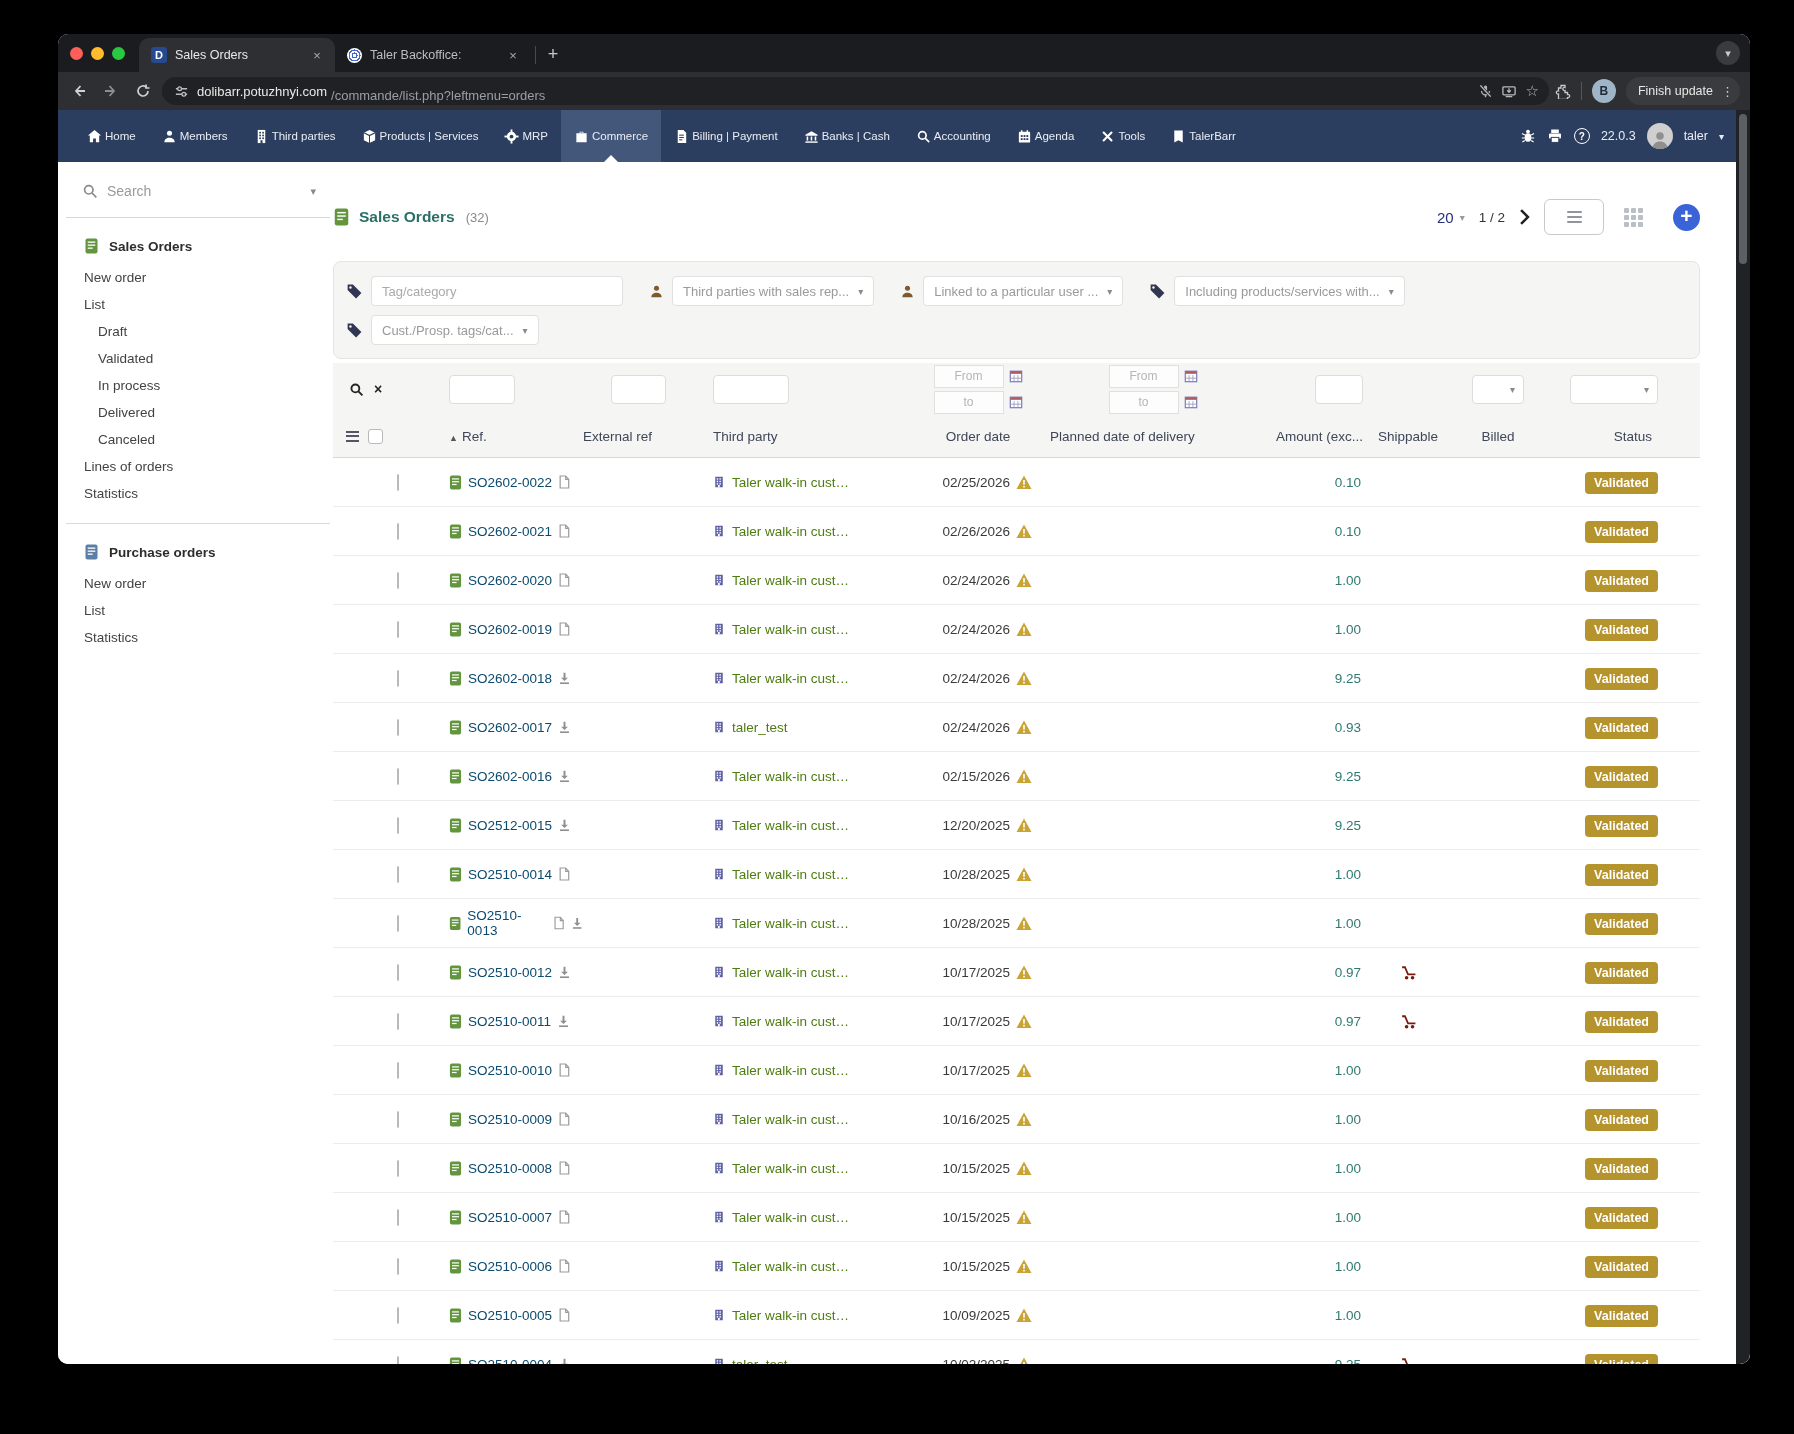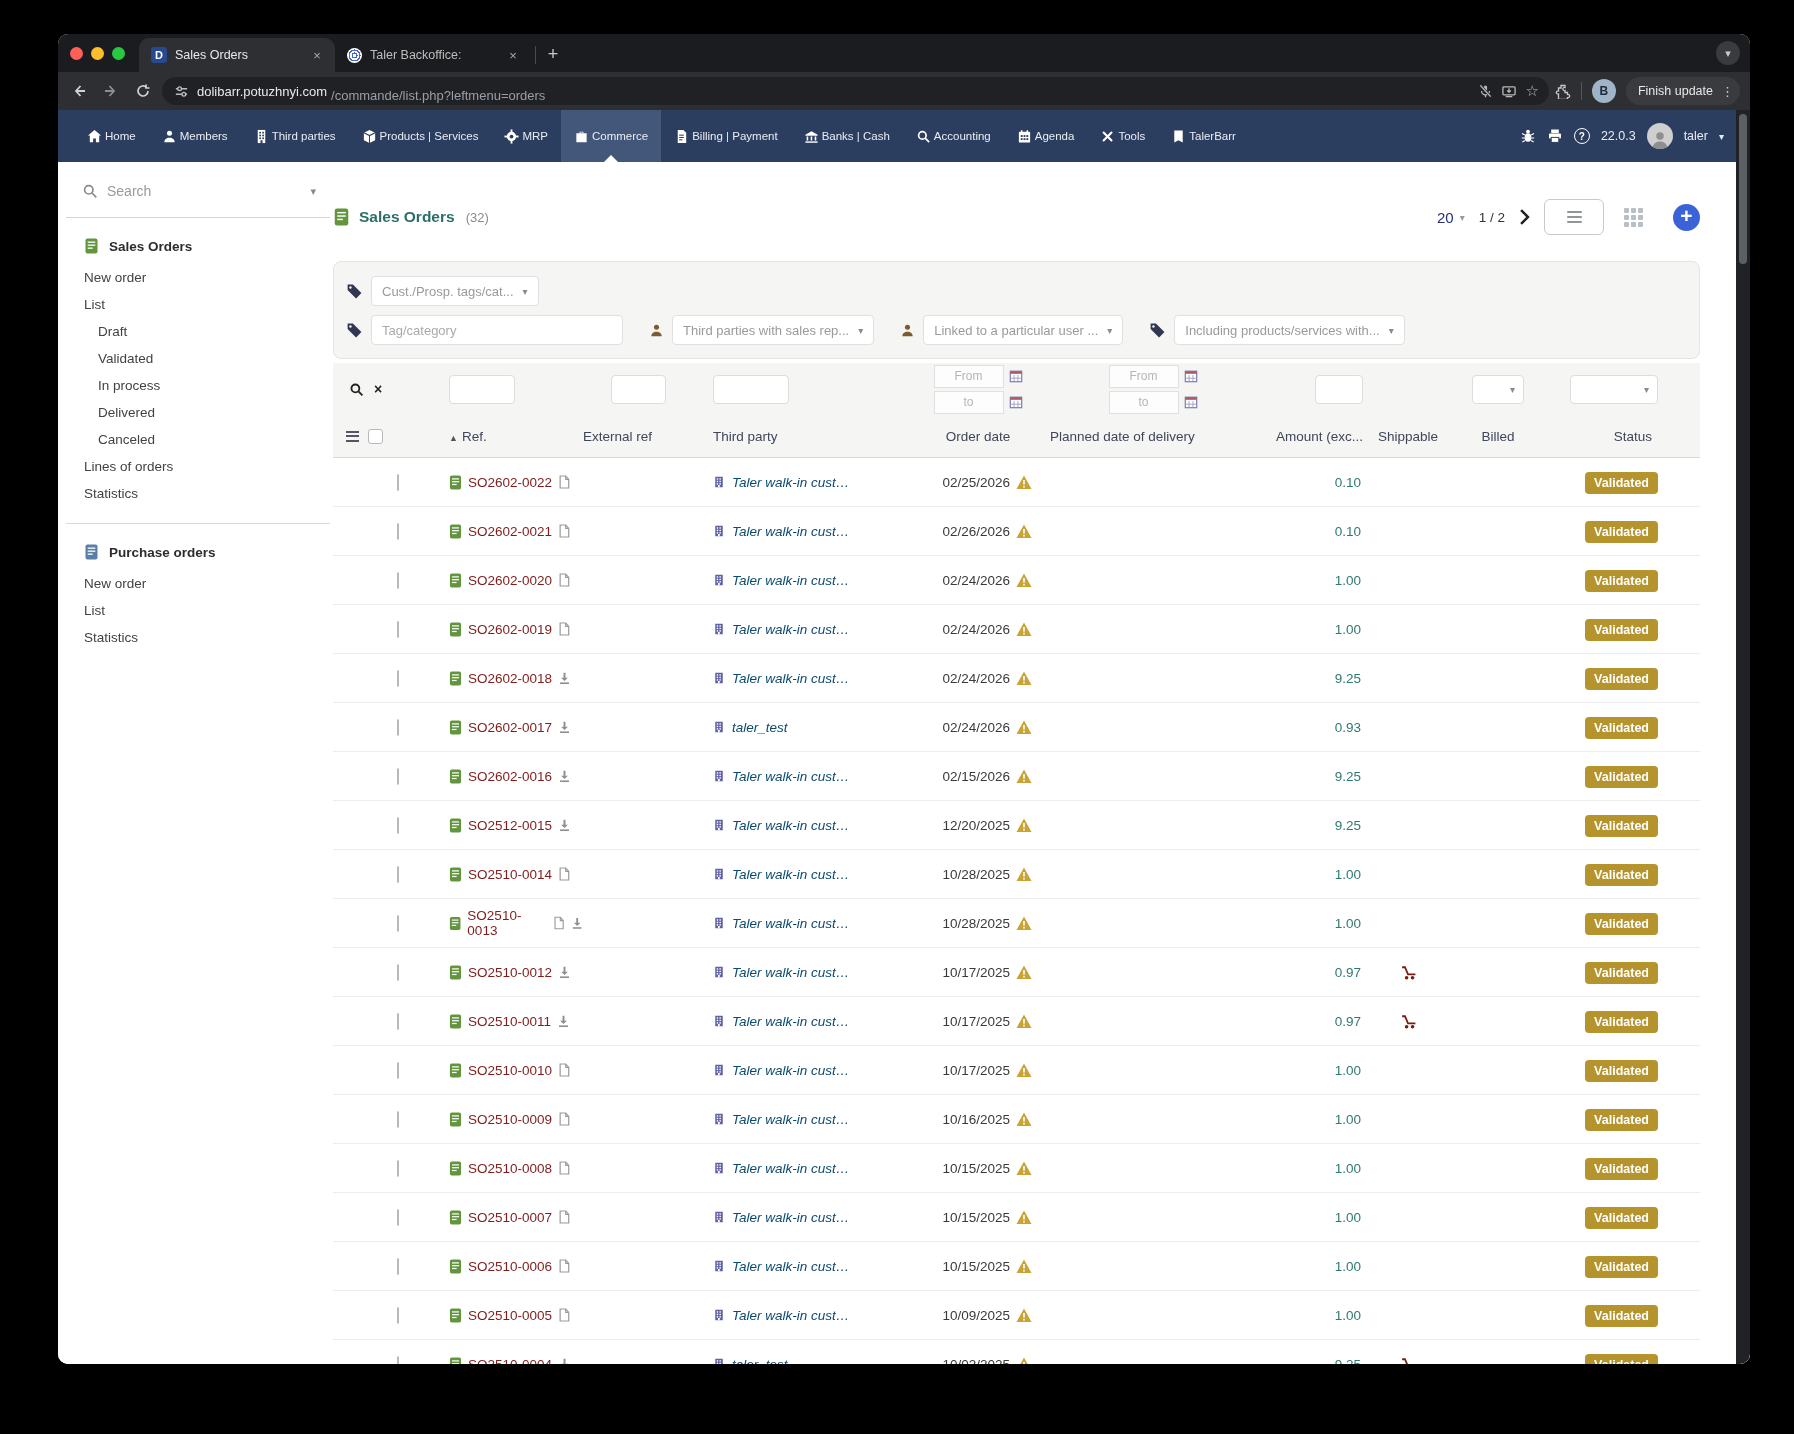--- a/index.html
+++ b/index.html
@@ -119,23 +119,23 @@
   .sort-arrow { font-size:9px; color:#555; margin-right:4px; }
   .sort-arrow::after{content:"\25B2";}
   .hsel { display:flex; align-items:center; gap:9px; padding-left:13px; }
   .listicon { display:flex; flex-direction:column; gap:2.5px; }
   .listicon i { width:13px; height:2px; background:#556; }
   .checkbox { width:15px; height:15px; border:1.5px solid #b9b9b9; border-radius:3px; background:#fff; }
 
   .trow { height:49px; border-bottom:1px solid #ededed; background:#fff; font-size:13.5px; }
   .trow .selc { padding-left:64px; }
   .refcell { display:flex; align-items:center; gap:6px; padding-left:16px; }
-  .reflink { color:#7f1d1d; }
+  .reflink { color:#0c4a6e; }
   .thirdcell { display:flex; align-items:center; gap:7px; padding-left:20px; }
-  .thirdlink { color:#0c4a6e; white-space:nowrap; overflow:hidden;font-style:italic; }
+  .thirdlink { color:#4d7c0f; white-space:nowrap; overflow:hidden; }
   .datecell { display:flex; align-items:center; gap:6px; justify-self:end; padding-right:6px; color:#3a3a3a;}
   .amount { color:#2f7a72; padding-right:2px; }
   .badge { background:#b5942e; color:#fff; font-weight:bold; font-size:12.5px; border-radius:4px; padding:4px 9px; }
   .statuscell { justify-self:end; padding-right:42px; }
   .searchicons { display:flex; align-items:center; gap:10px; padding-left:16px; }
   .magn-x { color:#222; font-size:14px; font-weight:bold; }
   .magn-x::after{content:"\00D7";}
 
   
   .scrollbar { position:absolute; right:0; top:76px; bottom:0; width:14px; background:#212225; }
@@ -485,60 +485,60 @@
         </div>
       </div>
 
       <div class="filterpanel">
         <div class="frow">
           <div class="fgroup">
             <svg width="17" height="17" viewBox="0 0 16 16">
                 <path d="M1.5 6.5v-5h5l8 8-5 5z" fill="#313652"></path>
                 <circle cx="4.2" cy="4.2" r="1.1" fill="#fff"></circle>
               </svg>
+            <span class="finput" style="width:252px;">
+                <input placeholder="Tag/category" style="">
+              </span>
+          </div>
+          <div class="fgroup">
+            <svg width="15" height="15" viewBox="0 0 16 16" fill="#7d5a2f">
+                <circle cx="8" cy="4.6" r="2.7"></circle>
+                <path d="M2.5 14c0-3.2 2.4-4.8 5.5-4.8s5.5 1.6 5.5 4.8z"></path>
+              </svg>
             <span class="fselect">
-                <span>Cust./Prosp. tags/cat...</span>
+                <span>Third parties with sales rep...</span>
+              </span>
+          </div>
+          <div class="fgroup">
+            <svg width="15" height="15" viewBox="0 0 16 16" fill="#7d5a2f">
+                <circle cx="8" cy="4.6" r="2.7"></circle>
+                <path d="M2.5 14c0-3.2 2.4-4.8 5.5-4.8s5.5 1.6 5.5 4.8z"></path>
+              </svg>
+            <span class="fselect">
+                <span>Linked to a particular user ...</span>
+              </span>
+          </div>
+          <div class="fgroup">
+            <svg width="17" height="17" viewBox="0 0 16 16">
+                <path d="M1.5 6.5v-5h5l8 8-5 5z" fill="#313652"></path>
+                <circle cx="4.2" cy="4.2" r="1.1" fill="#fff"></circle>
+              </svg>
+            <span class="fselect" style="max-width:238px;overflow:hidden;">
+                <span style="white-space:nowrap;">Including products/services with...</span>
               </span>
           </div>
         </div>
         <div class="frow">
           <div class="fgroup">
             <svg width="17" height="17" viewBox="0 0 16 16">
                 <path d="M1.5 6.5v-5h5l8 8-5 5z" fill="#313652"></path>
                 <circle cx="4.2" cy="4.2" r="1.1" fill="#fff"></circle>
               </svg>
-            <span class="finput" style="width:252px;">
-                <input placeholder="Tag/category" style="">
-              </span>
-          </div>
-          <div class="fgroup">
-            <svg width="15" height="15" viewBox="0 0 16 16" fill="#7d5a2f">
-                <circle cx="8" cy="4.6" r="2.7"></circle>
-                <path d="M2.5 14c0-3.2 2.4-4.8 5.5-4.8s5.5 1.6 5.5 4.8z"></path>
-              </svg>
             <span class="fselect">
-                <span>Third parties with sales rep...</span>
-              </span>
-          </div>
-          <div class="fgroup">
-            <svg width="15" height="15" viewBox="0 0 16 16" fill="#7d5a2f">
-                <circle cx="8" cy="4.6" r="2.7"></circle>
-                <path d="M2.5 14c0-3.2 2.4-4.8 5.5-4.8s5.5 1.6 5.5 4.8z"></path>
-              </svg>
-            <span class="fselect">
-                <span>Linked to a particular user ...</span>
-              </span>
-          </div>
-          <div class="fgroup">
-            <svg width="17" height="17" viewBox="0 0 16 16">
-                <path d="M1.5 6.5v-5h5l8 8-5 5z" fill="#313652"></path>
-                <circle cx="4.2" cy="4.2" r="1.1" fill="#fff"></circle>
-              </svg>
-            <span class="fselect" style="max-width:238px;overflow:hidden;">
-                <span style="white-space:nowrap;">Including products/services with...</span>
+                <span>Cust./Prosp. tags/cat...</span>
               </span>
           </div>
         </div>
       </div>
 
       <div class="tablewrap">
 
         <div class="tgrid tfilter">
           <div class="searchicons">
             <svg width="15" height="15" viewBox="0 0 16 16">

